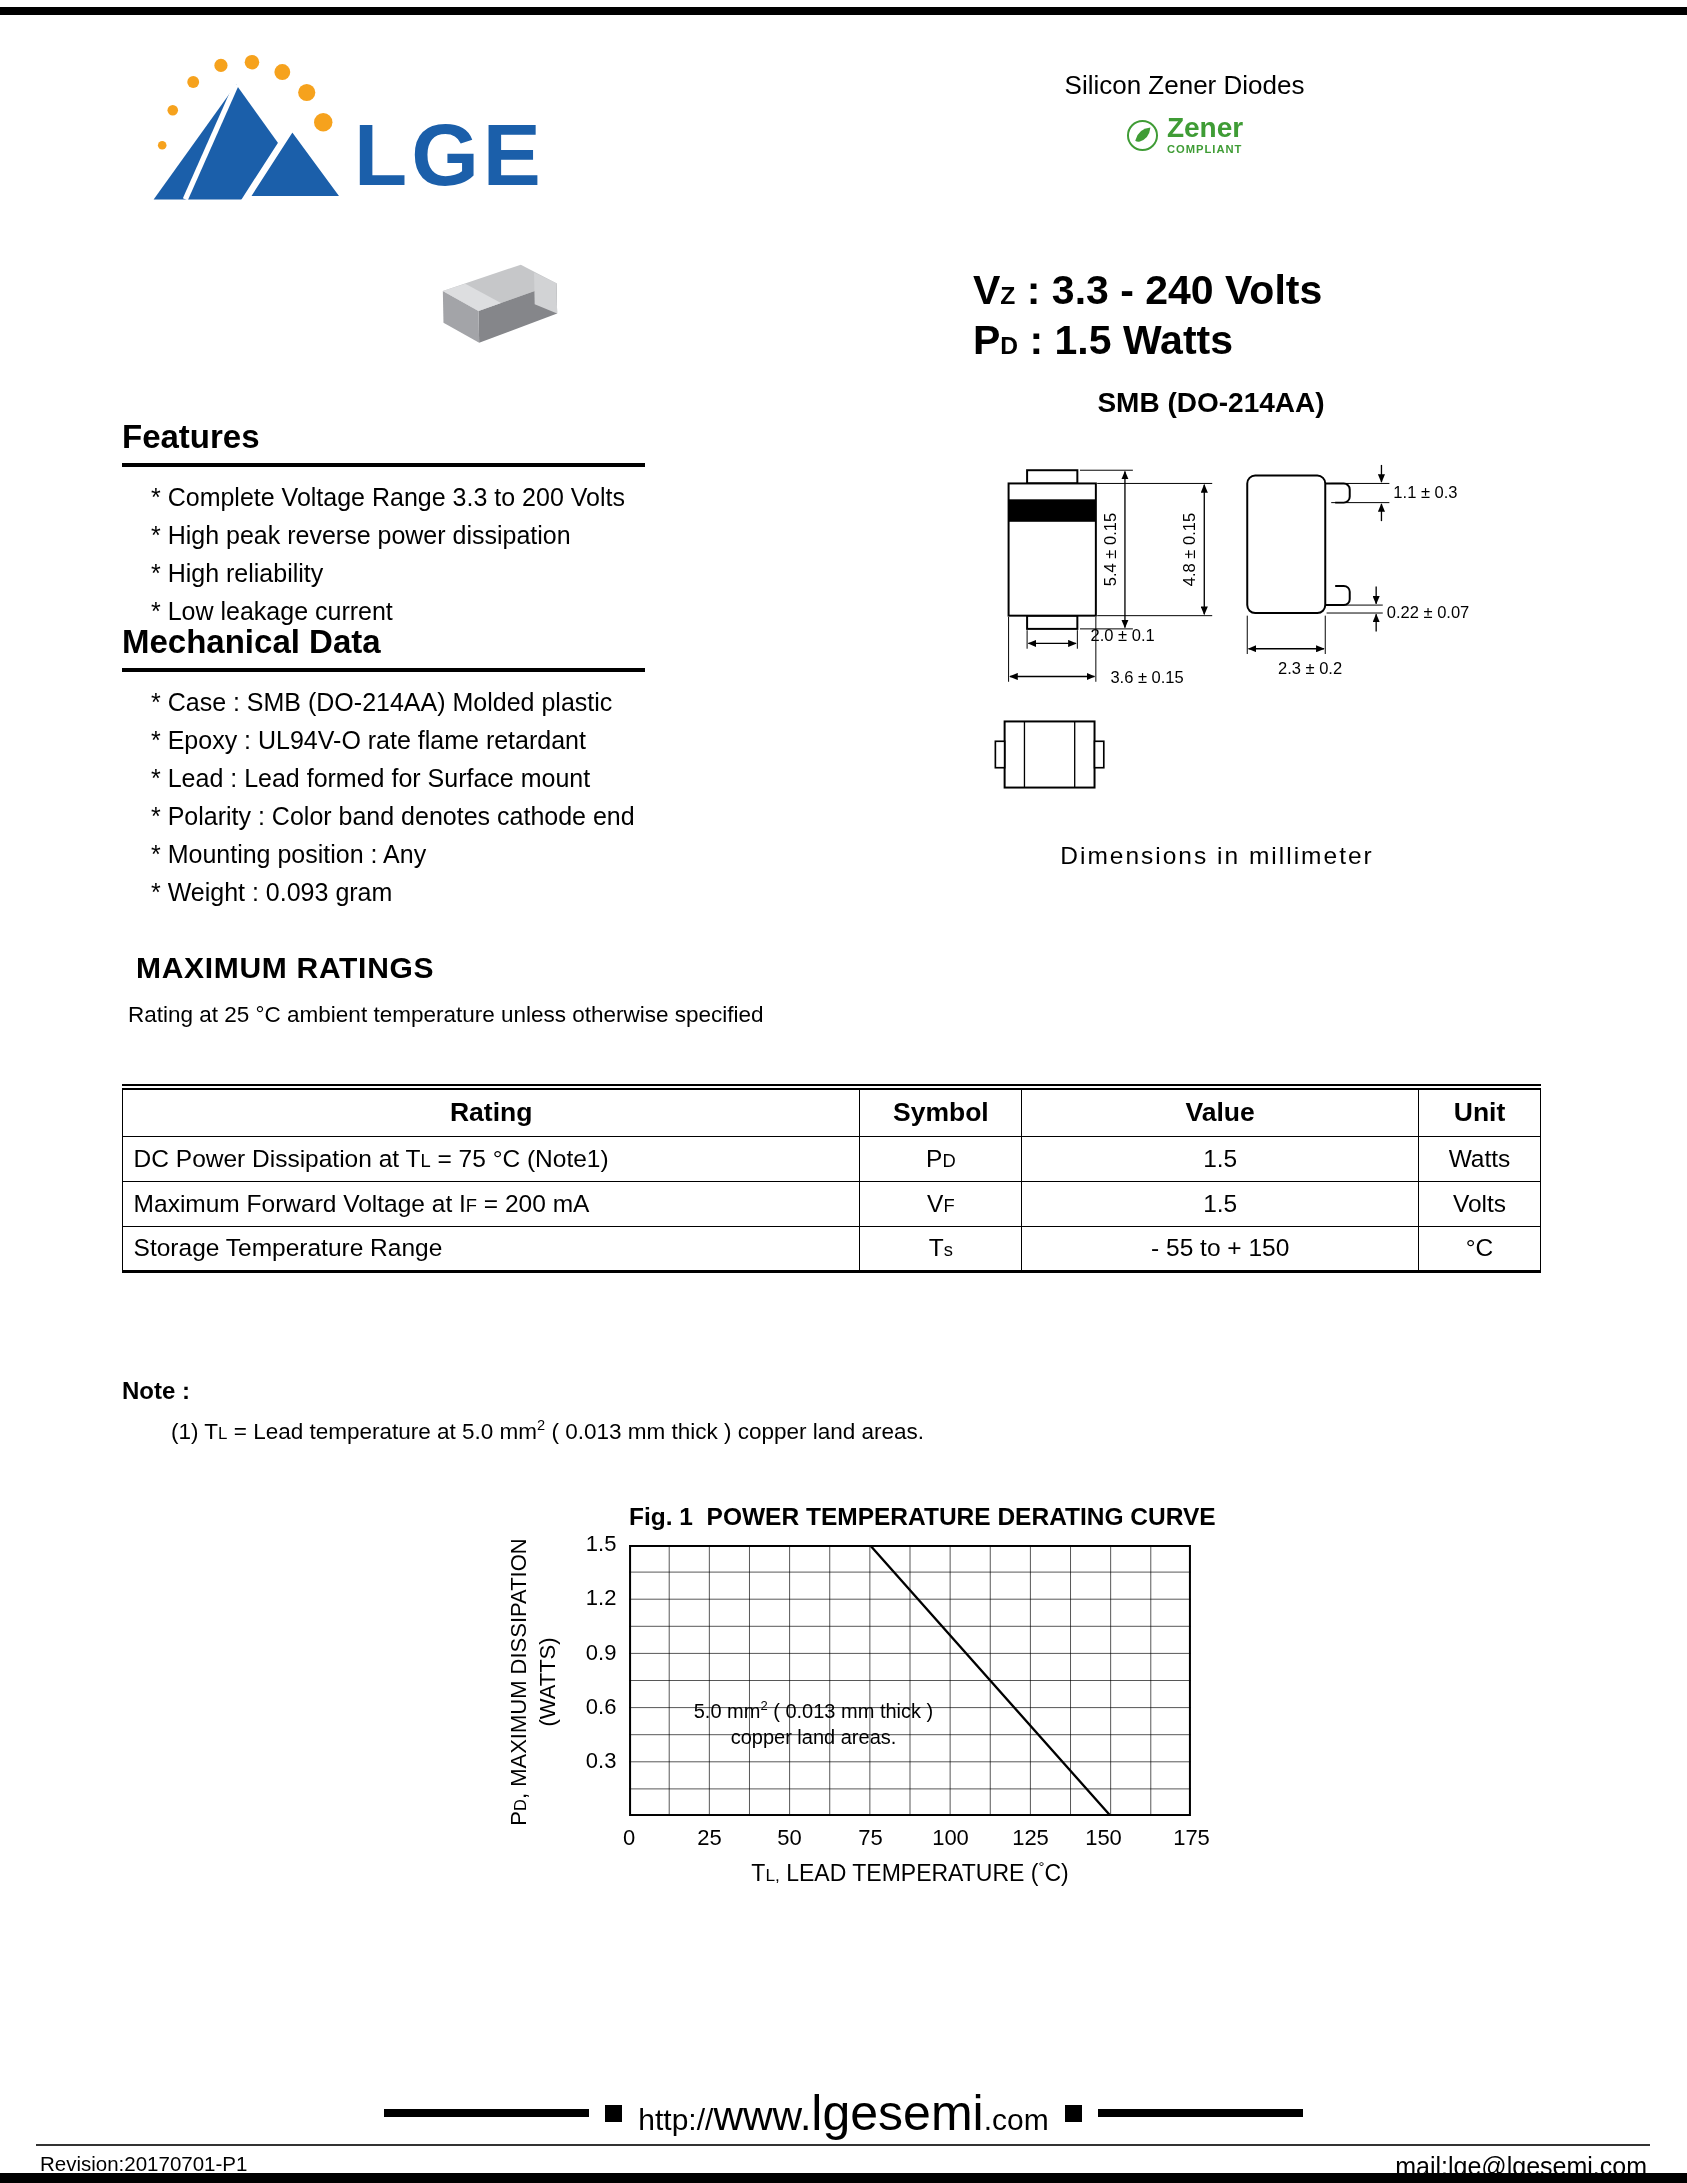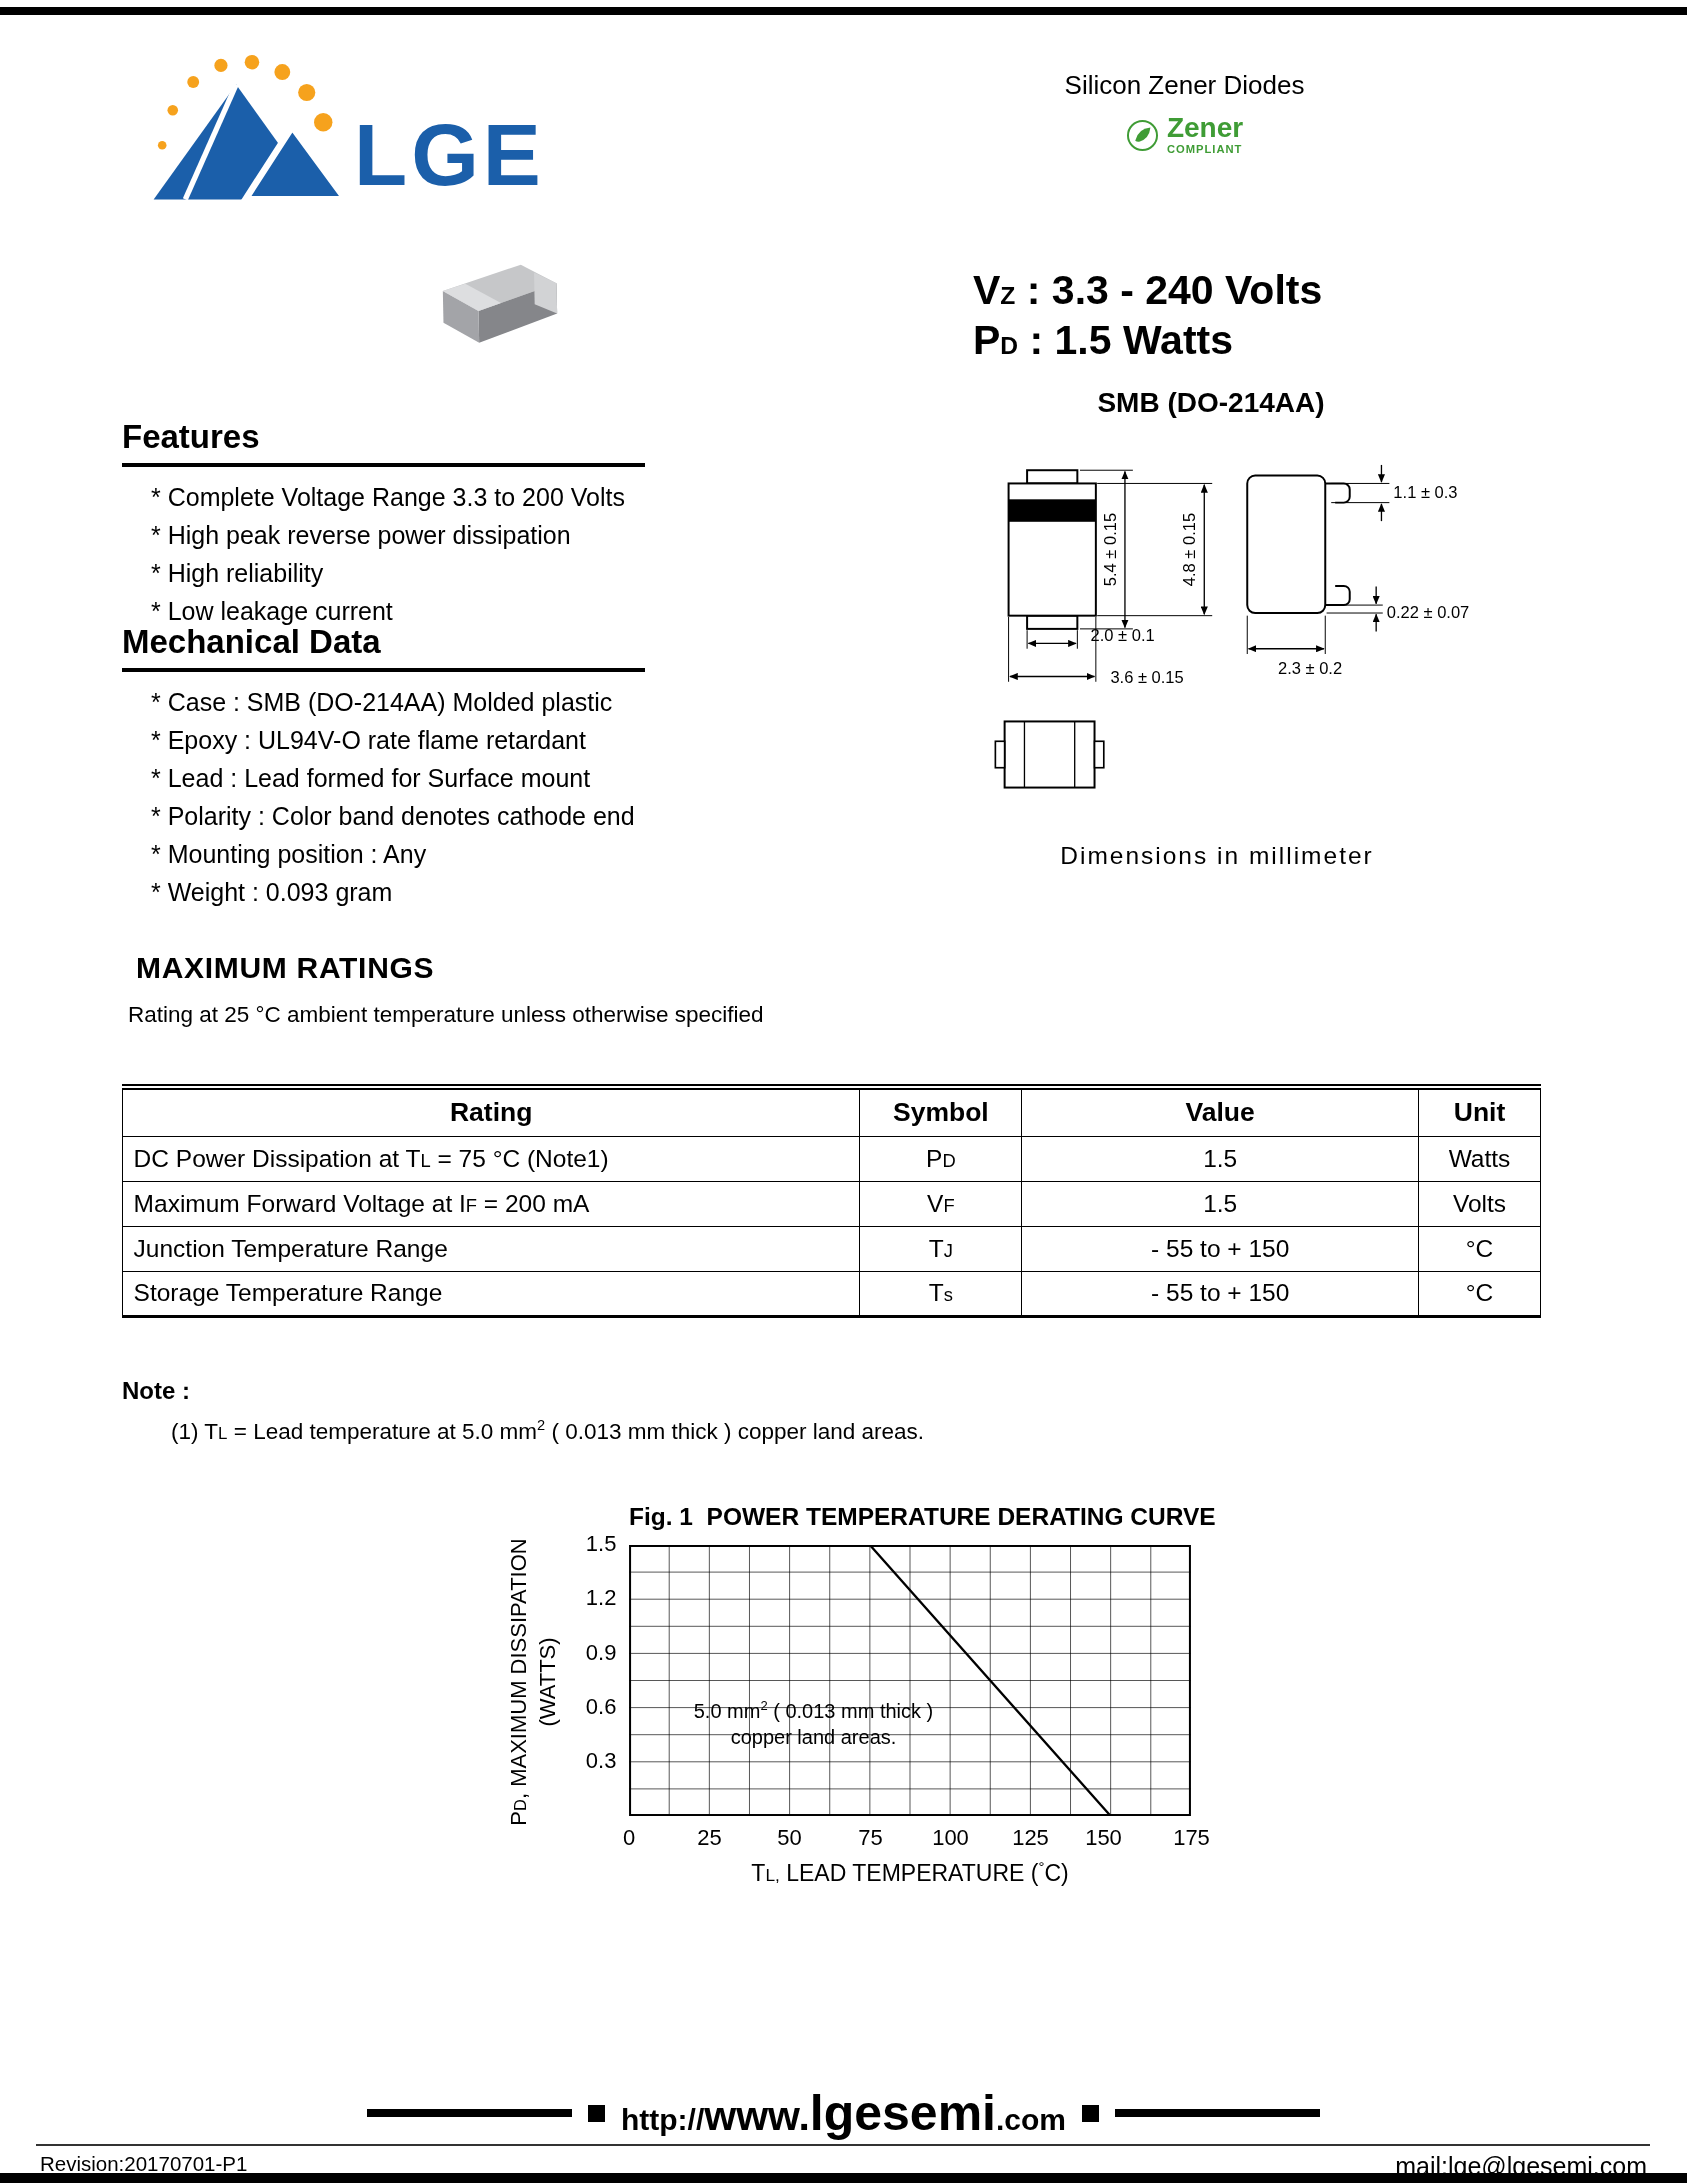--- a/index.html
+++ b/index.html
@@ -82,21 +82,21 @@
   #chart-annotation { position:absolute; left:198px; top:151px; width:251px;
                       text-align:center; font-size:20px; line-height:26.5px; }
   #x-axis-title { position:absolute; left:139px; top:316px; width:562px;
                   text-align:center; font-size:23px; }
 
   
   #footer-url { left:0; top:2084px; width:1687px; display:flex; align-items:center;
                 justify-content:center; gap:16px; }
   .bar-long { width:205px; height:8.6px; background:#000; }
   .bar-sq { width:17px; height:17px; background:#000; }
-  #url-text { display:flex; align-items:baseline; font-weight:bold; cursor:pointer; }
+  #url-text { display:flex; align-items:baseline; font-weight:normal; cursor:pointer; }
   .u1 { font-size:30px; } .u2 { font-size:41px; } .u3 { font-size:50px; } .u4 { font-size:30px; }
   #footer-rule { left:36px; top:2144px; width:1614px; height:2px; background:#333; }
   #footer-rev  { left:40px; top:2152px; font-size:20.5px; }
   #footer-mail { right:40px; top:2152px; font-size:25px; text-align:right; }
 </style>
 </head>
 <body>
 
 <div id="page">
 
@@ -261,26 +261,20 @@
         <td class="c-rating"><span>DC Power Dissipation at T</span><span class="tsub">L</span><span> = 75 °C (Note1)</span></td>
         <td class="c-center"><span>P</span><span class="tsub">D</span></td>
         <td class="c-center">1.5</td>
         <td class="c-center">Watts</td>
       </tr>
       <tr>
         <td class="c-rating"><span>Maximum Forward Voltage at I</span><span class="tsub">F</span><span> = 200 mA</span></td>
         <td class="c-center"><span>V</span><span class="tsub">F</span></td>
         <td class="c-center">1.5</td>
         <td class="c-center">Volts</td>
-      </tr>
-      <tr>
-        <td class="c-rating"><span>Junction Temperature Range</span><span class="tsub"></span><span></span></td>
-        <td class="c-center"><span>T</span><span class="tsub">J</span></td>
-        <td class="c-center">- 55 to + 150</td>
-        <td class="c-center">°C</td>
       </tr>
       <tr>
         <td class="c-rating"><span>Storage Temperature Range</span><span class="tsub"></span><span></span></td>
         <td class="c-center"><span>T</span><span class="tsub">s</span></td>
         <td class="c-center">- 55 to + 150</td>
         <td class="c-center">°C</td>
       </tr>
     </tbody>
   </table>
 

